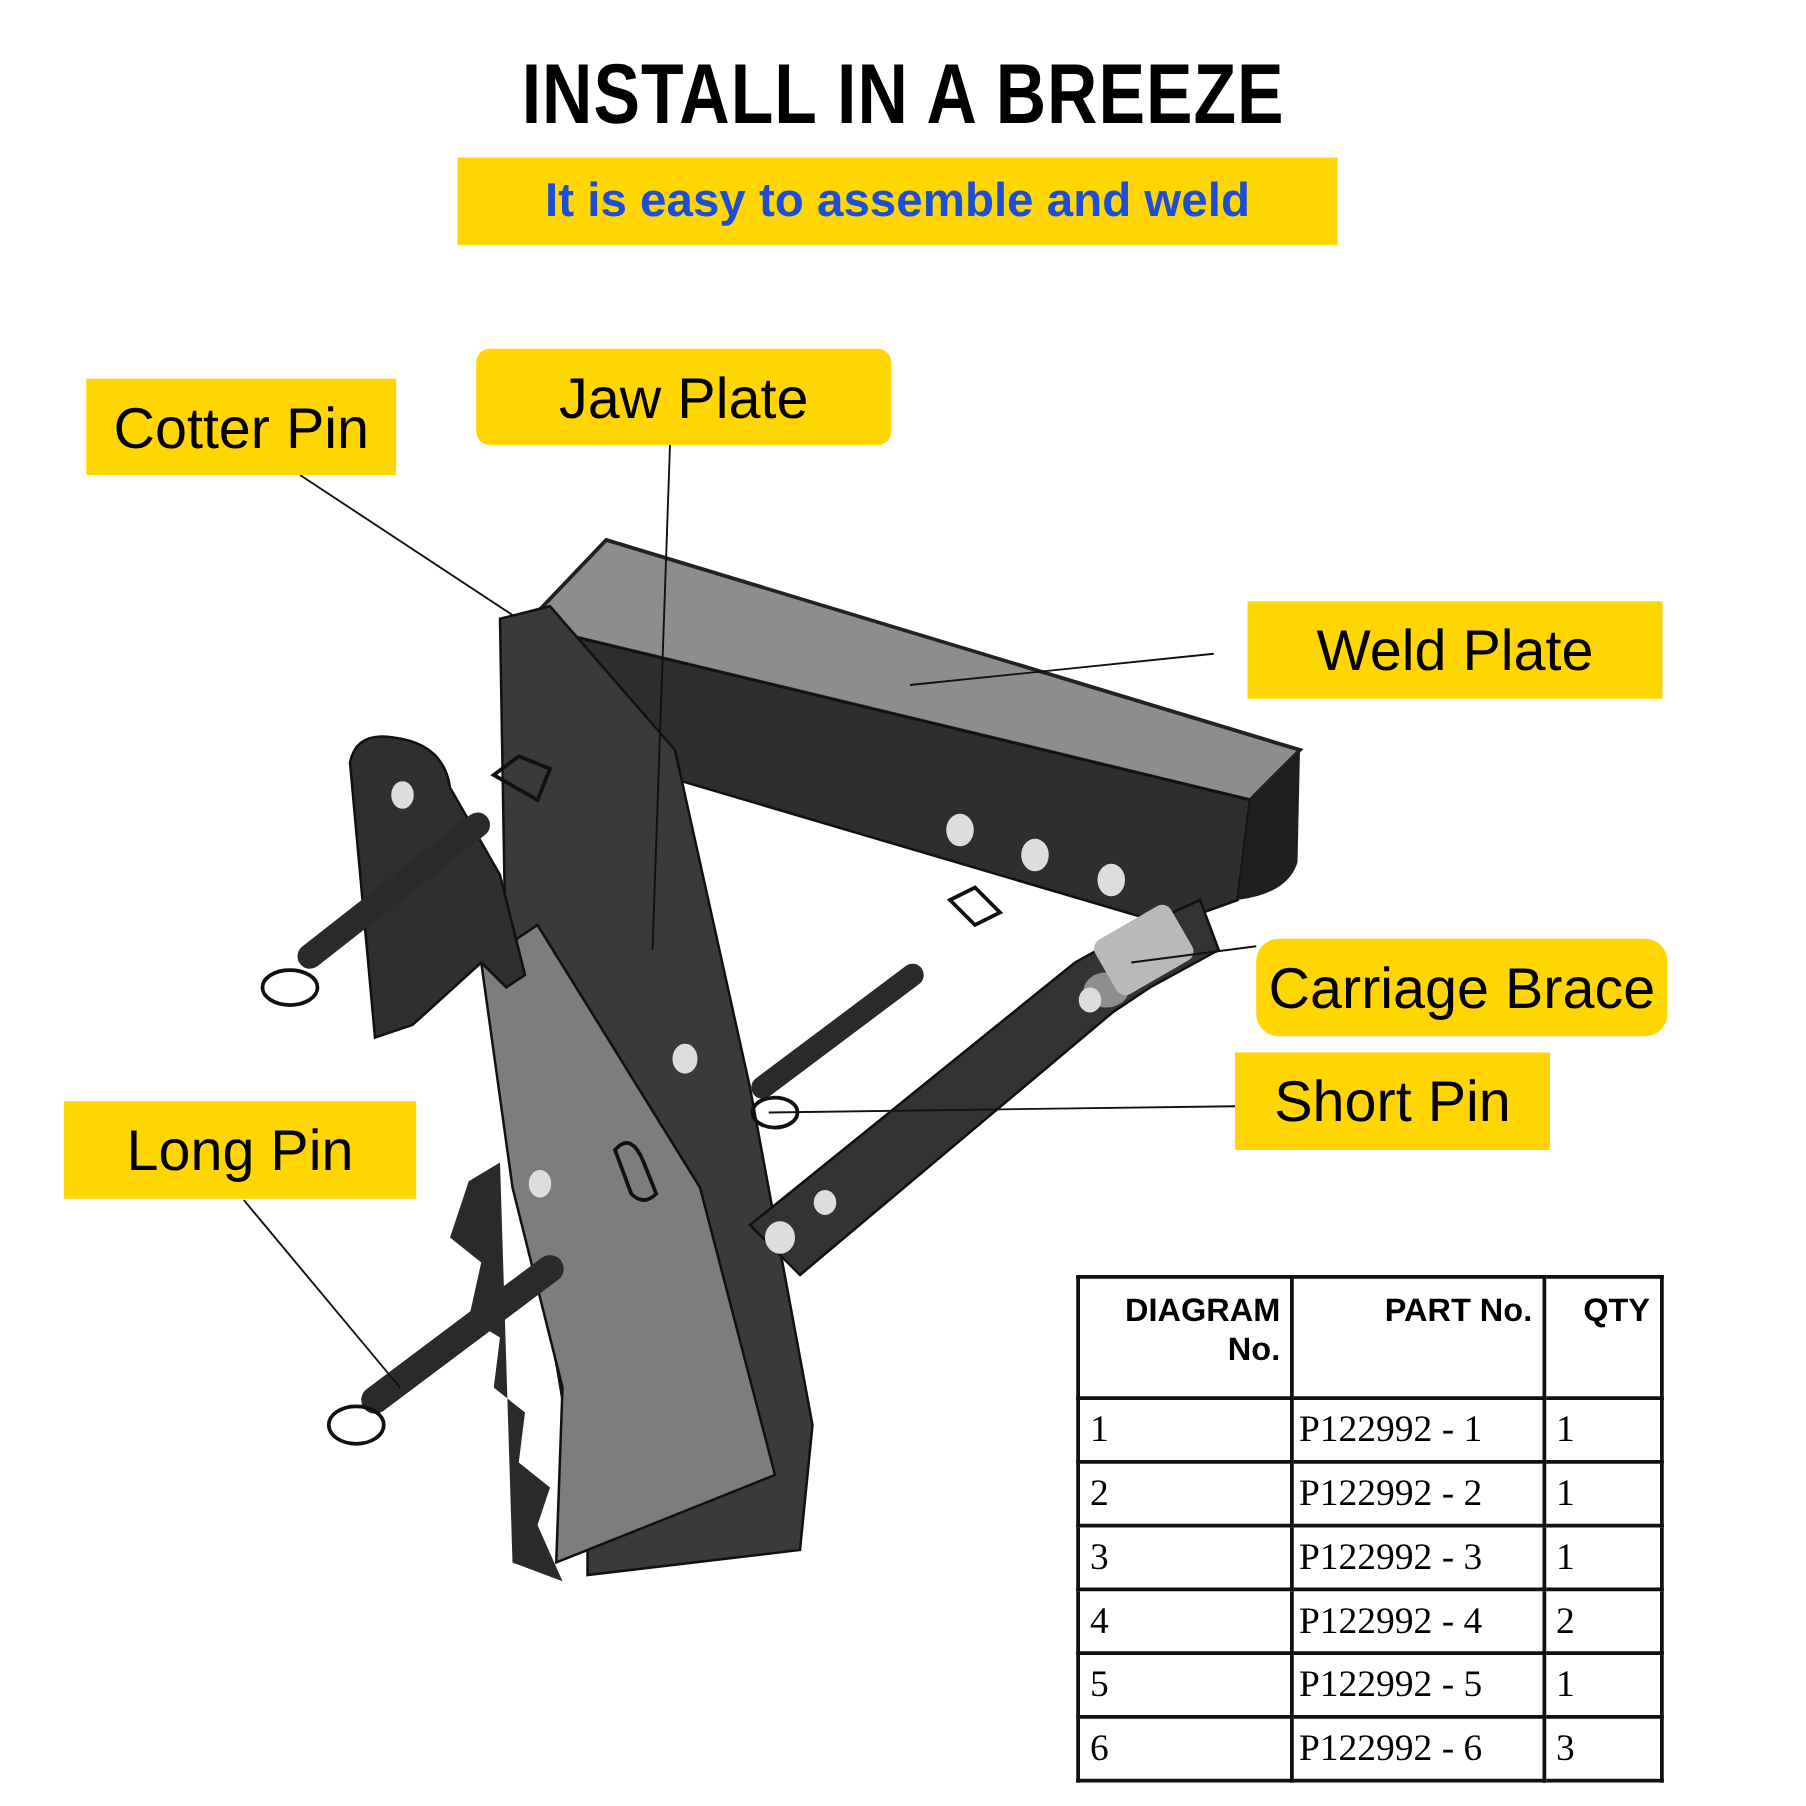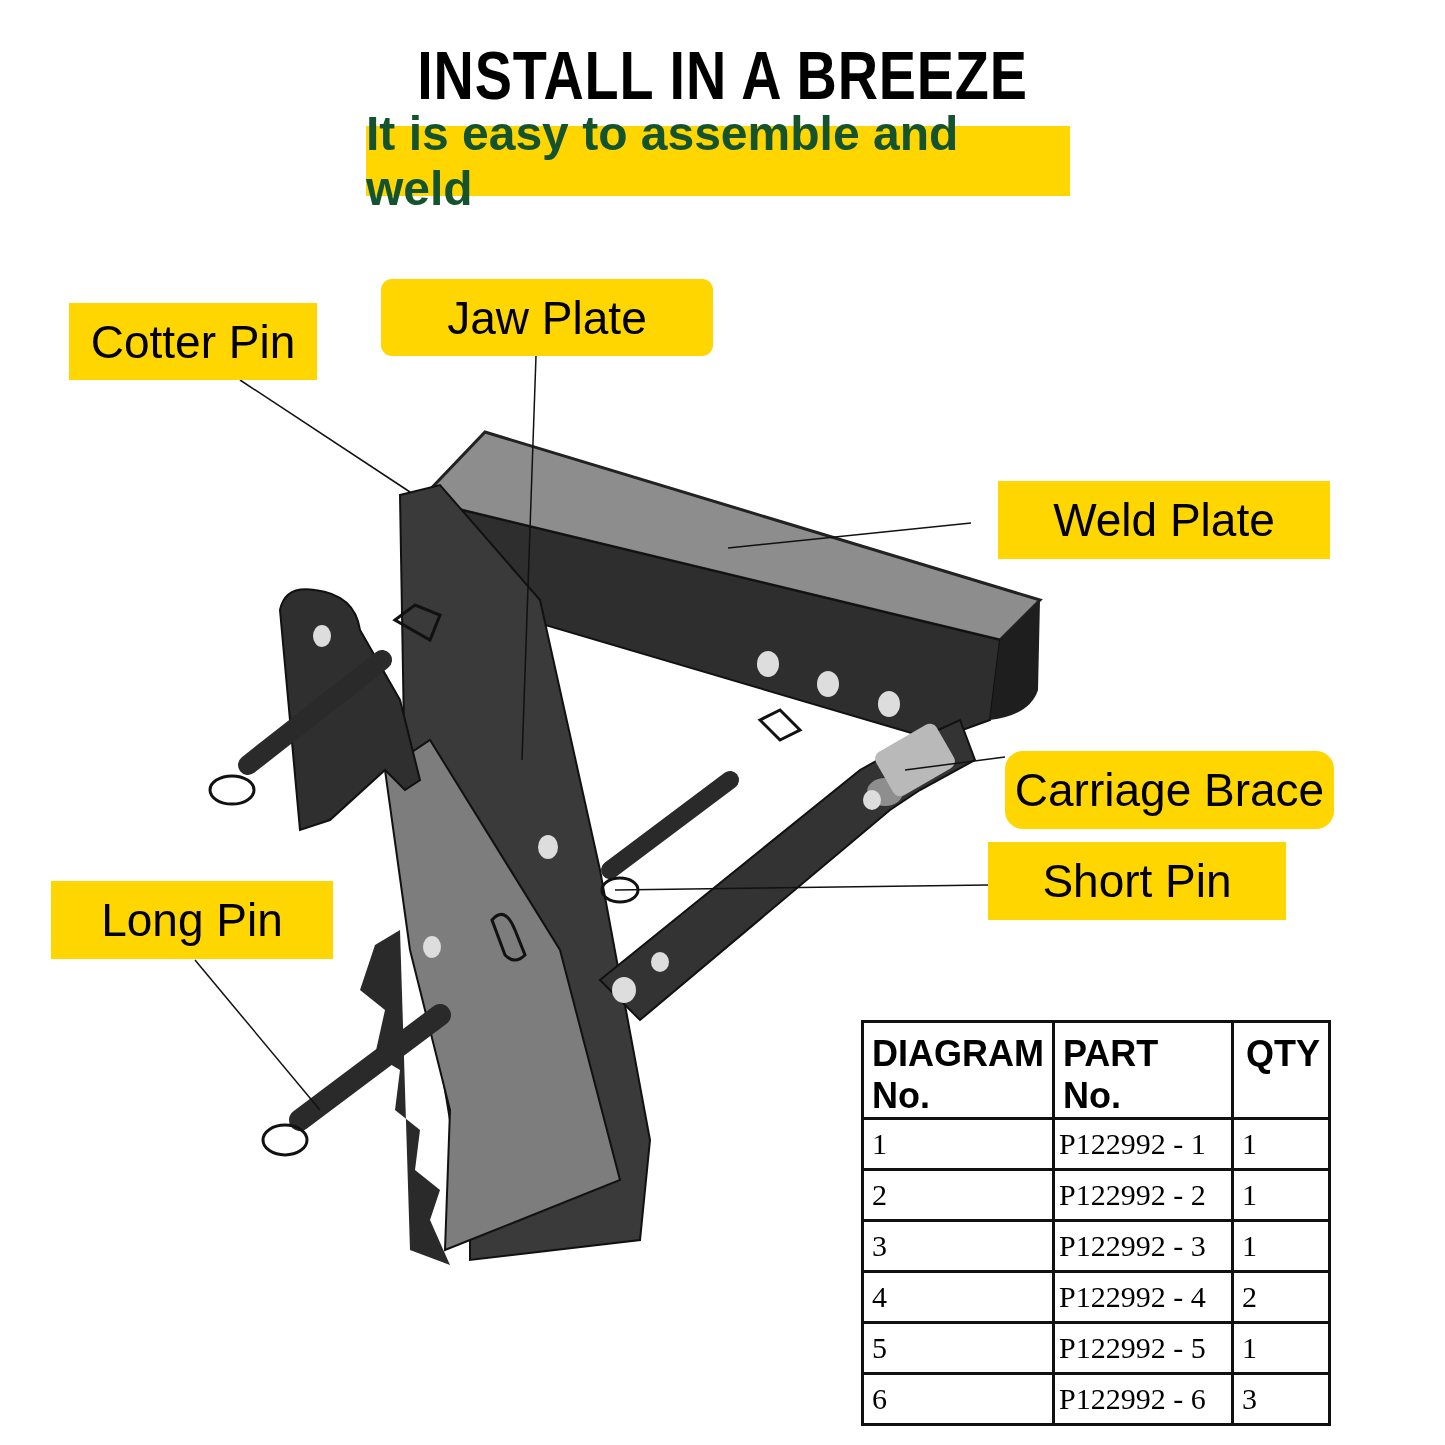--- a/index.html
+++ b/index.html
@@ -1,24 +1,24 @@
 <!DOCTYPE html>
 <html><head>
 <meta charset="utf-8">
 <style>
   html, body { margin:0; padding:0; background:#ffffff; }
   body { width:1445px; height:1445px; position:relative; overflow:hidden; font-family:"Liberation Sans", sans-serif; }
   .title { position:absolute; left:0; width:1445px; top:36px; text-align:center; font-family:"Liberation Sans", sans-serif; font-weight:bold; font-size:68px; letter-spacing:1px; color:#000; transform:scaleX(0.82); transform-origin:center; }
   .subtitle-bar { position:absolute; left:366px; top:126px; width:704px; height:70px; background:#FFD600; display:flex; align-items:center; justify-content:center; }
-  .subtitle-bar span { font-weight:bold; font-size:48px; color:#14532d; }
+  .subtitle-bar span { font-weight:bold; font-size:38px; color:#1d4ed8; }
   .label { position:absolute; background:#FFD600; color:#000; font-size:46px; display:flex; align-items:center; justify-content:center; }
   svg.diagram { position:absolute; left:0; top:0; }
   table.parts { position:absolute; left:861px; top:1020px; width:470px; border-collapse:collapse; border:3px solid #111; }
   table.parts th, table.parts td { border:3px solid #111; padding:0 8px; height:48px; }
-  table.parts th { font-family:"Liberation Sans", sans-serif; font-weight:bold; font-size:36px; text-align:left; vertical-align:top; height:84px; padding-top:10px;margin-left:11px; }
+  table.parts th { font-family:"Liberation Sans", sans-serif; font-weight:bold; font-size:26px; text-align:right; vertical-align:top; height:84px; padding-top:10px;margin-left:11px; }
   table.parts td { font-family:"Liberation Serif", serif; font-size:30px; text-align:left; }
   table.parts td.part { padding-left:4px; }
 </style>
 </head>
 <body>
 
 <div class="title">INSTALL IN A BREEZE</div>
 <div class="subtitle-bar">
   <span>It is easy to assemble and weld</span>
 </div>
@@ -86,21 +86,21 @@
     <line x1="1005" y1="757" x2="905" y2="770"></line>
     <line x1="988" y1="885" x2="615" y2="890"></line>
     <line x1="195" y1="960" x2="320" y2="1110"></line>
   </g>
 </svg>
 
 <div class="label" style="left:69px;top:303px;width:248px;height:77px;">Cotter Pin</div>
 <div class="label" style="left:381px;top:279px;width:332px;height:77px;border-radius:11px;">Jaw Plate</div>
 <div class="label" style="left:998px;top:481px;width:332px;height:78px;">Weld Plate</div>
 <div class="label" style="left:1005px;top:751px;width:329px;height:78px;border-radius:18px;">Carriage Brace</div>
-<div class="label" style="left:988px;top:842px;width:298px;height:78px;">Short Pin</div>
+<div class="label" style="left:988px;top:842px;width:252px;height:78px;">Short Pin</div>
 <div class="label" style="left:51px;top:881px;width:282px;height:78px;">Long Pin</div>
 
 <table class="parts">
   <thead>
     <tr>
       <th style="width:150px;">DIAGRAM No.</th>
       <th style="width:180px;">PART No.</th>
       <th style="width:70px;padding-left:12px;">QTY</th>
     </tr>
   </thead>

